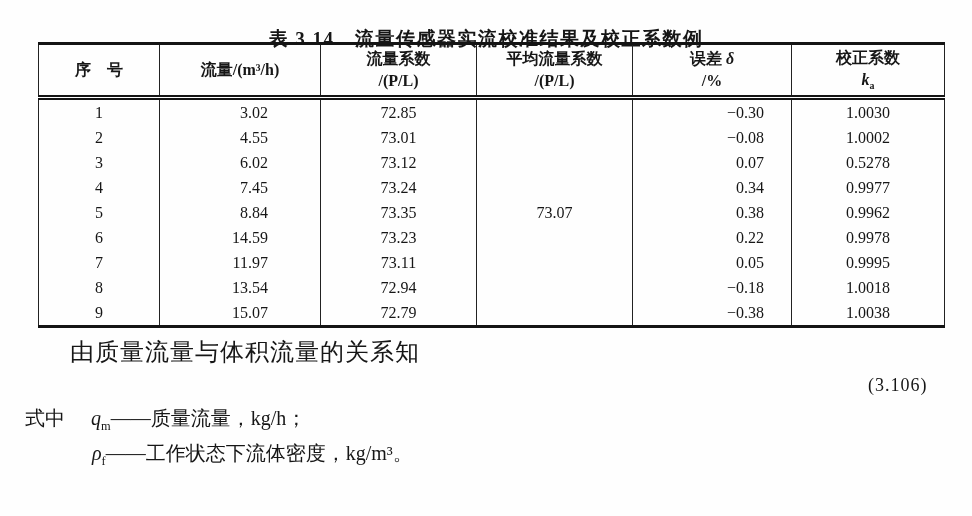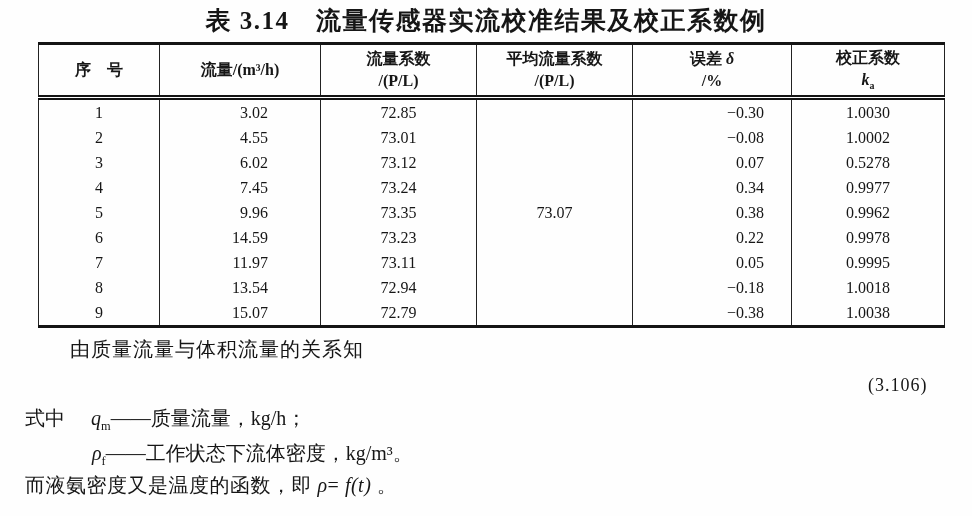--- a/index.html
+++ b/index.html
@@ -9,24 +9,24 @@
     height: 516px;
     background: #fefefe;
     color: #161616;
     font-family: "Liberation Serif", "DejaVu Serif", serif;
     overflow: hidden;
   }
 
   
   .tbl-title {
     position: absolute;
-    top: 4px; left: 0;
+    top: 26px; left: 0;
     width: 100%;
     text-align: center;
-    font-size: 25px;
+    font-size: 19px;
     font-weight: bold;
     letter-spacing: 1.5px;
   }
 
   
   table.cal-table {
     position: absolute;
     left: 38px; top: 42px;
     width: 906px;
     border-collapse: collapse;
@@ -62,21 +62,21 @@
   .cal-table td.flow { text-align: right; padding-right: 52px; }
   .cal-table td.err  { text-align: right; padding-right: 27px; }
   .hdr-line { display: block; }
   .it { font-style: italic; }
   sub { font-size: 0.62em; }
 
   
   .para1 {
     position: absolute;
     left: 70px; top: 336px;
-    font-size: 20px;
+    font-size: 24px;
     letter-spacing: 1px;
   }
   .formula-row {
     position: absolute;
     left: 0; top: 374px;
     width: 100%;
     text-align: center;
     font-size: 19px;
   }
   .formula-row i { font-family: "Liberation Serif", serif; }
@@ -171,21 +171,21 @@
       </tr>
       <tr>
         <td>4</td>
         <td class="flow">7.45</td>
         <td>73.24</td>
         <td class="err">0.34</td>
         <td>0.9977</td>
       </tr>
       <tr>
         <td>5</td>
-        <td class="flow">9.96</td>
+        <td class="flow">8.84</td>
         <td>73.35</td>
         <td class="err">0.38</td>
         <td>0.9962</td>
       </tr>
       <tr>
         <td>6</td>
         <td class="flow">14.59</td>
         <td>73.23</td>
         <td class="err">0.22</td>
         <td>0.9978</td>
@@ -219,17 +219,14 @@
   <div class="eq-num">(3.106)</div>
 
   <div class="where-line">
     <span>式中</span><span class="where-gap"></span><i>q</i><sub>m</sub><span>——</span><span>质量流量，kg/h；</span>
   </div>
 
   <div class="def2-line">
     <i>ρ</i><sub>f</sub><span>——</span><span>工作状态下流体密度，kg/m³。</span>
   </div>
 
-  <div class="para2">
-    <span>而液氨密度又是温度的函数，即 </span><i>ρ</i><span>= </span><i>f(t)</i><span> 。</span>
-  </div>
 
 </div>
 
 </body></html>

